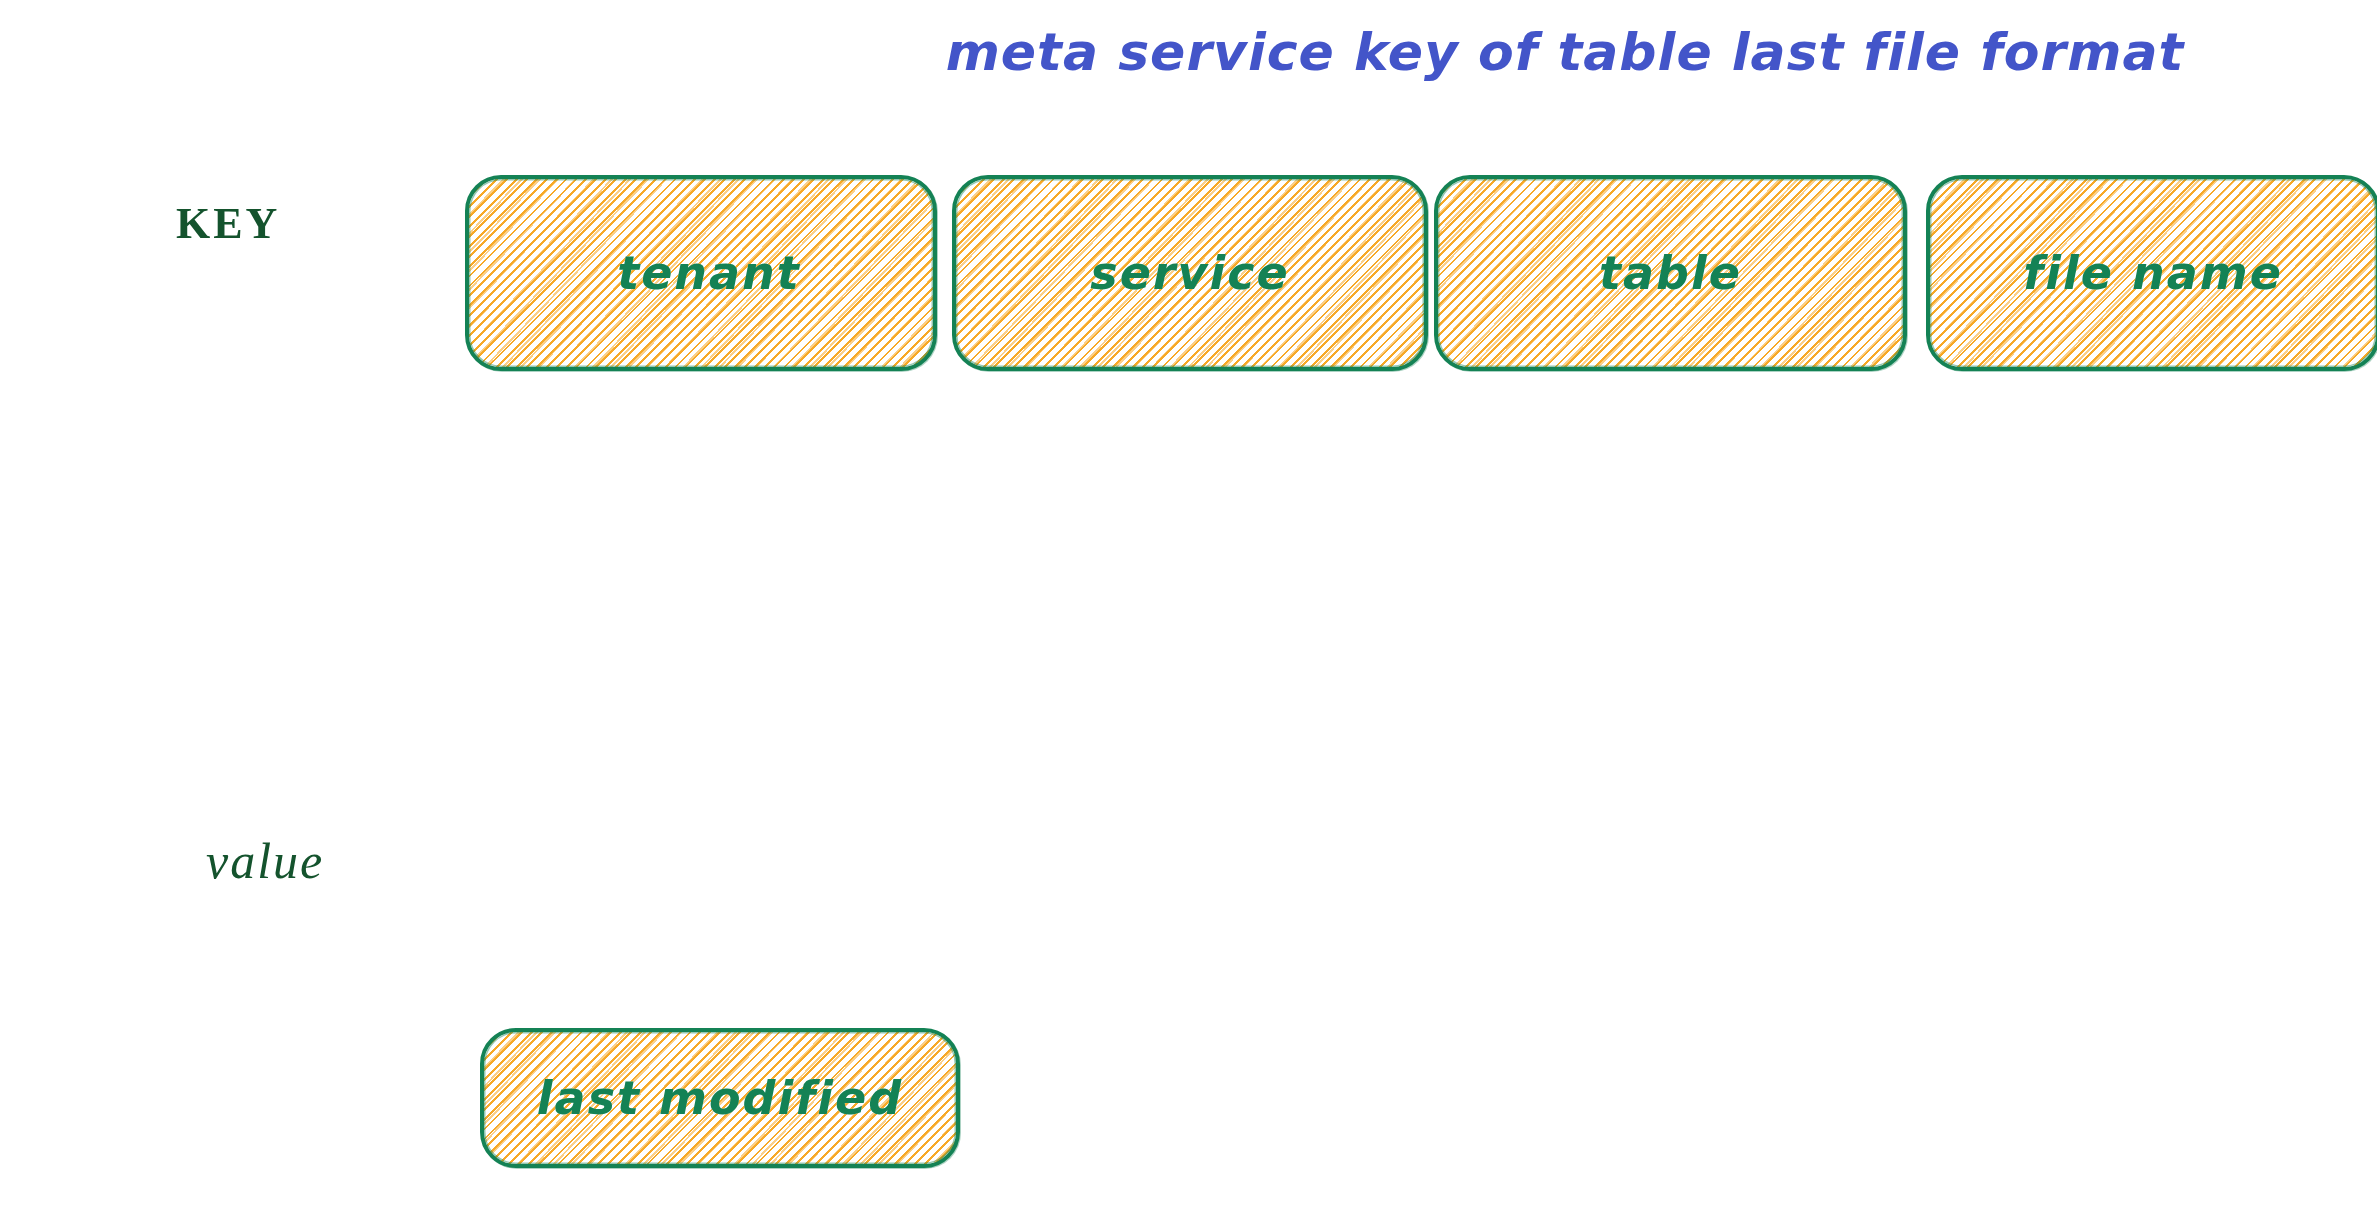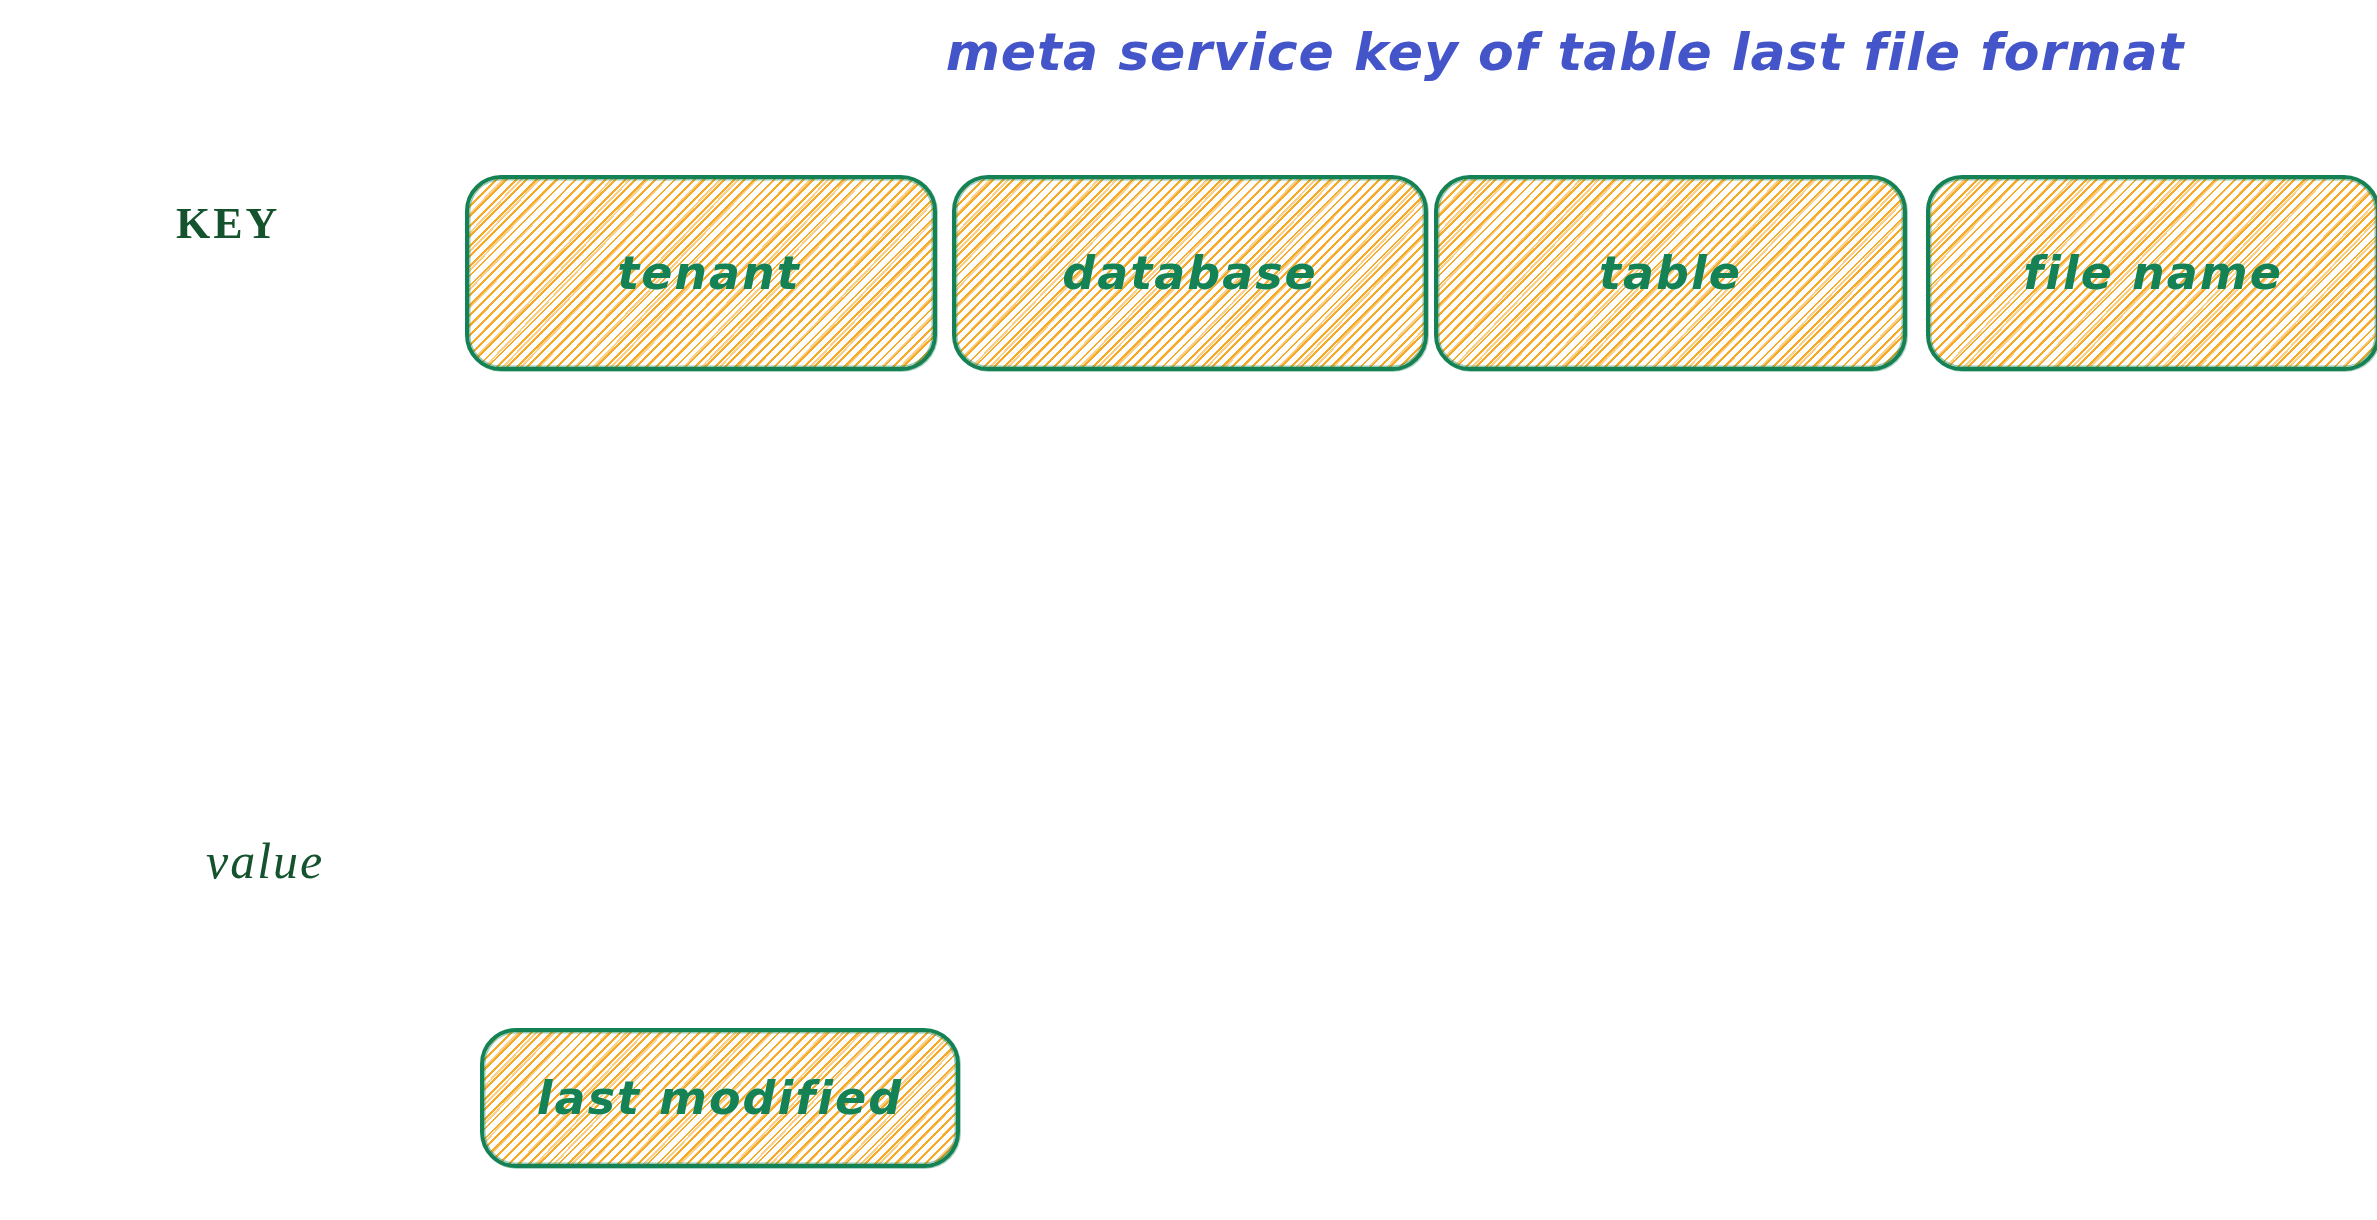--- a/index.html
+++ b/index.html
@@ -98,21 +98,21 @@
 
   <div class="title">meta service key of table last file format</div>
 
   <div id="key-label" class="section-label">KEY</div>
 
   <div id="box-tenant" class="sketch-box">
     <span class="box-label">tenant</span>
   </div>
 
   <div id="box-database" class="sketch-box">
-    <span class="box-label">database</span>
+    <span class="box-label">service</span>
   </div>
 
   <div id="box-table" class="sketch-box">
     <span class="box-label">table</span>
   </div>
 
   <div id="box-file-name" class="sketch-box">
     <span class="box-label">file name</span>
   </div>
 

